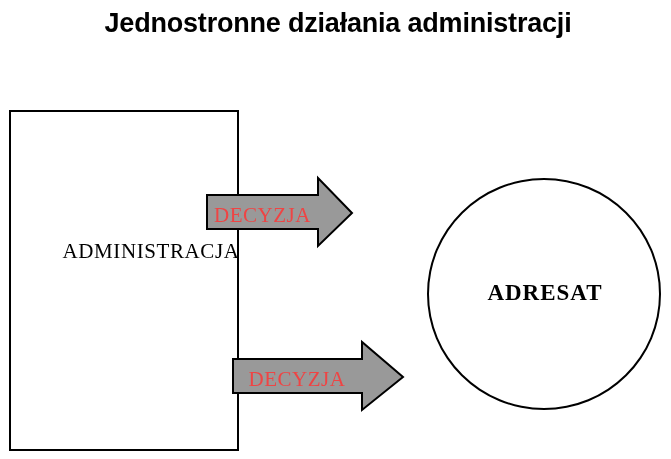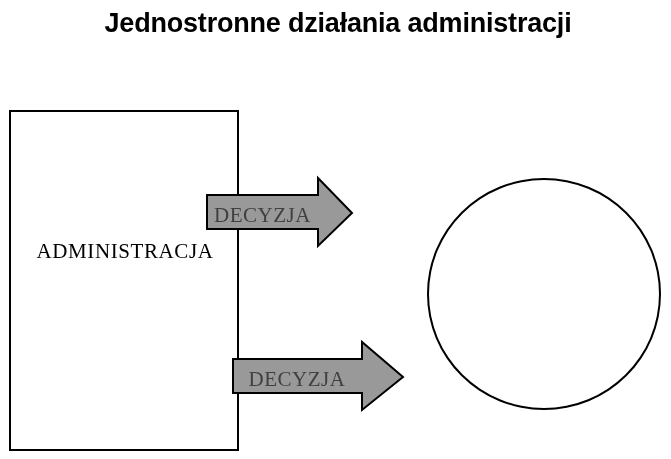--- a/index.html
+++ b/index.html
@@ -54,20 +54,21 @@
     left: 9px;
     top: 238px;
     width: 232px;
     text-align: center;
     font-family: "Liberation Serif", "DejaVu Serif", serif;
     font-size: 21px;
     line-height: 26px;
     color: #000000;
     letter-spacing: 0.6px;
     white-space: nowrap;
+    padding-left: 26px;
   }
 
   
   .adresat-circle {
     position: absolute;
     left: 427px;
     top: 178px;
     width: 234px;
     height: 232px;
     border: 2px solid #000000;
@@ -104,21 +105,21 @@
     stroke-width: 2;
     stroke-linejoin: miter;
   }
 
   .arrow-label {
     position: absolute;
     font-family: "Liberation Serif", "DejaVu Serif", serif;
     font-size: 21px;
     line-height: 25px;
     letter-spacing: 0.5px;
-    color: #404040;
+    color: #ef4444;
     white-space: nowrap;
   }
   #arrow-one-label {
     left: 205px;
     top: 203px;
     width: 115px;
     text-align: center;
   }
   #arrow-two-label {
     left: 234px;
@@ -141,14 +142,15 @@
     <polygon class="arrow-shape" points="2,19 113,19 113,2 147,37 113,70 113,53 2,53"></polygon>
   </svg>
   <div class="arrow-label" id="arrow-one-label">DECYZJA</div>
 
   <svg id="arrow-two-svg" class="arrow-svg" width="175" height="74" viewBox="0 0 175 74">
     <polygon class="arrow-shape" points="2,19 131,19 131,2 172,37 131,70 131,53 2,53"></polygon>
   </svg>
   <div class="arrow-label" id="arrow-two-label">DECYZJA</div>
 
   <div class="adresat-circle"></div>
+  <div class="adresat-label">ADRESAT</div>
 
 </div>
 
 </body></html>

